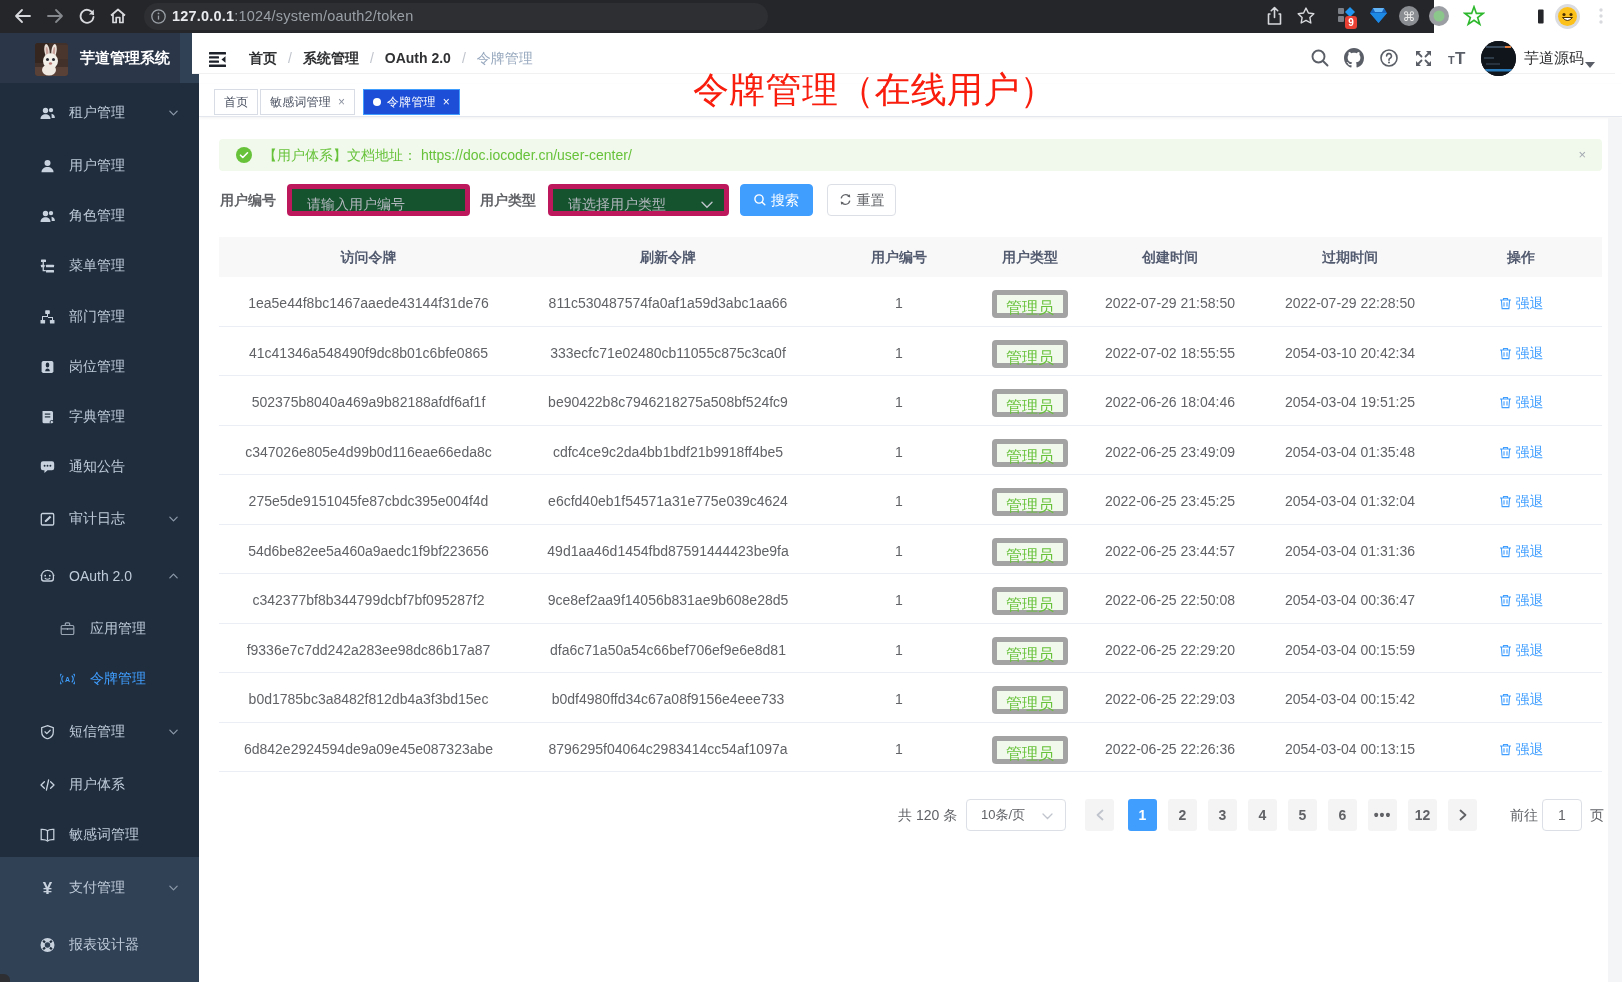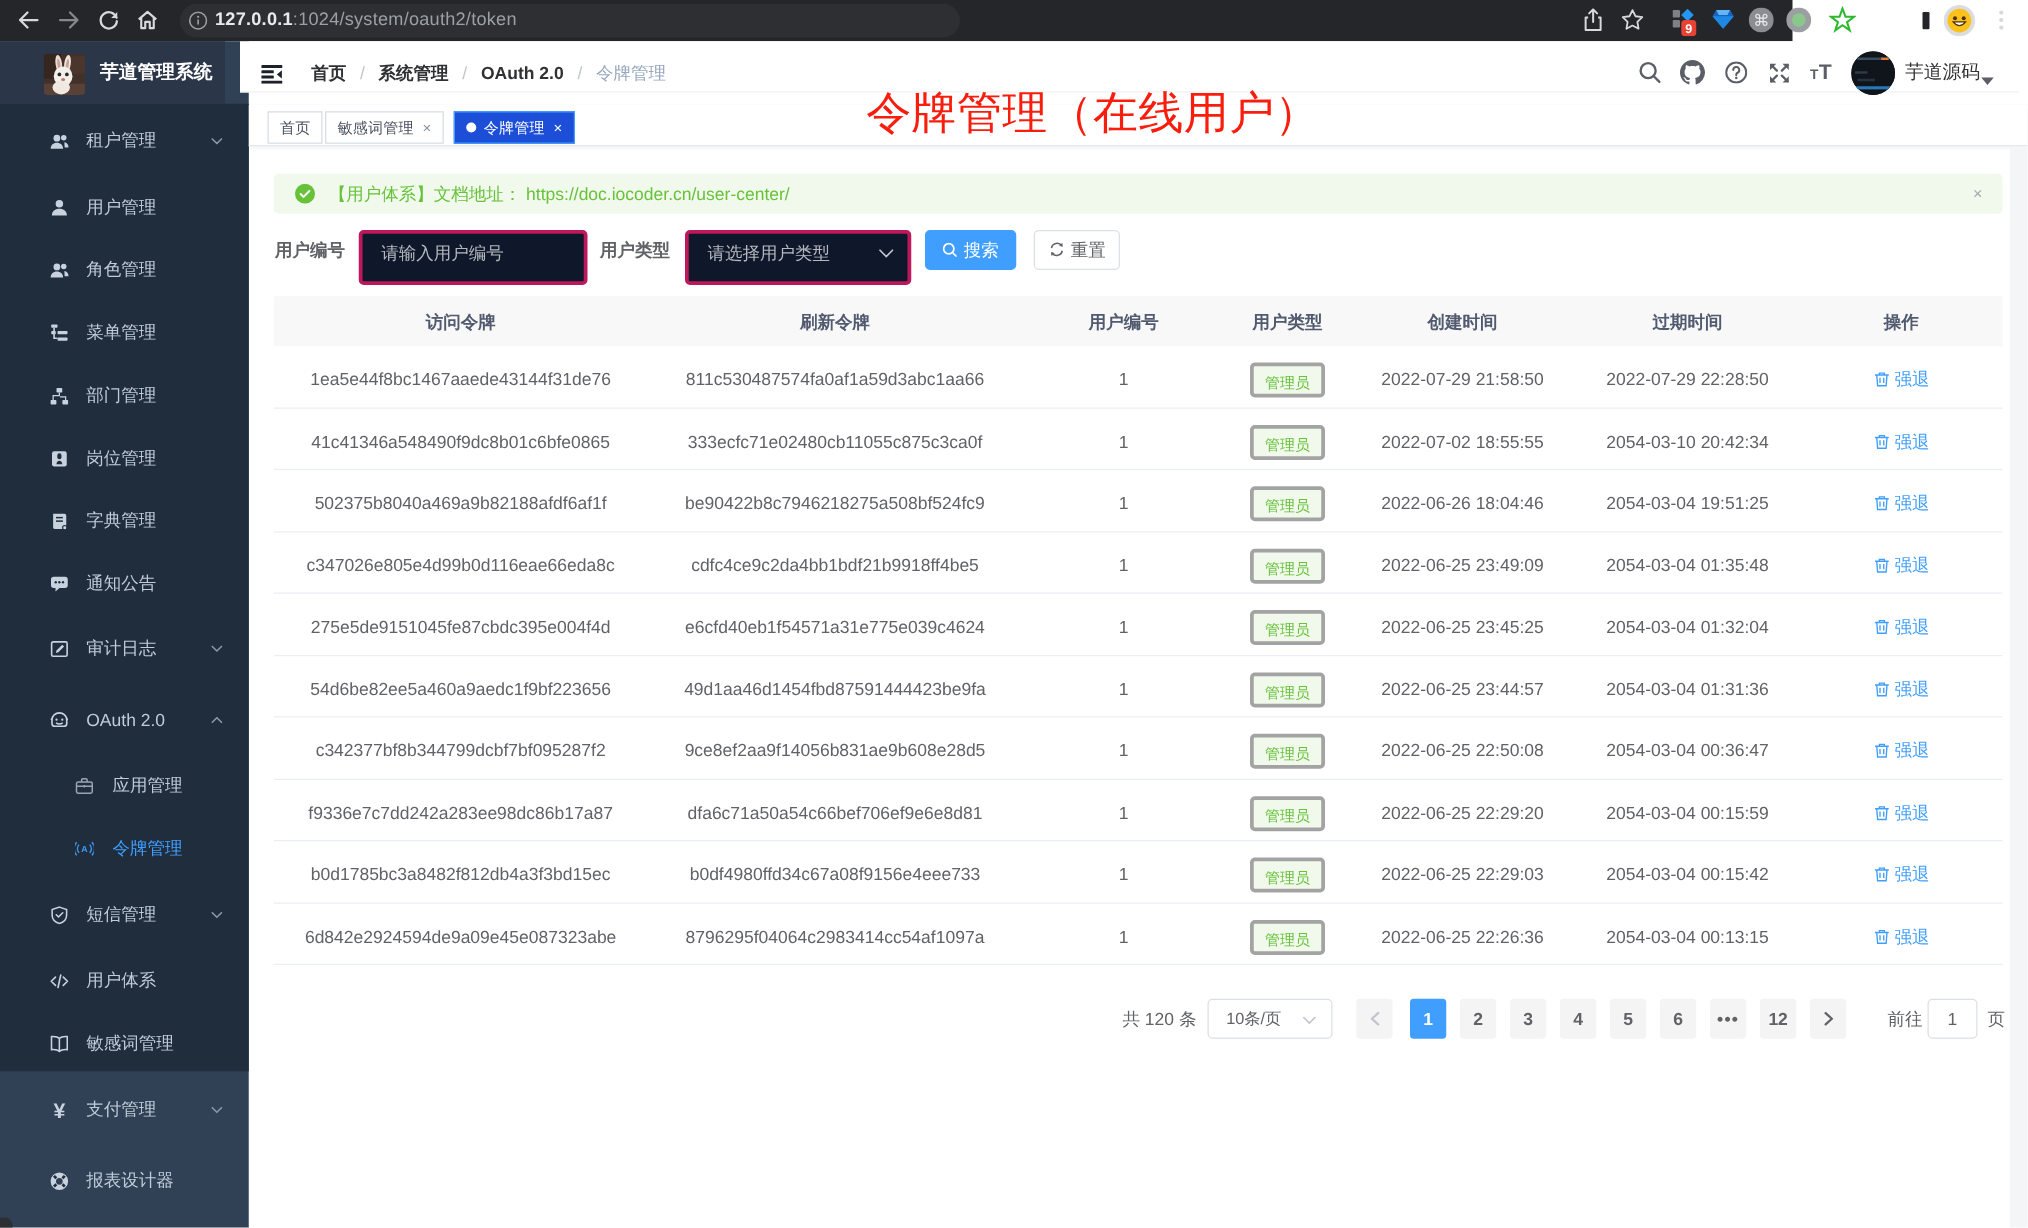--- a/index.html
+++ b/index.html
@@ -51,34 +51,34 @@
 
 
 #alert { position:absolute; left:219px; top:139px; width:1383px; height:32px; background:#f0f9eb; border-radius:4px; color:#67c23a; font-size:14px; line-height:32px; }
 #alert .ck { position:absolute; left:17px; top:8px; }
 #alert .atx { position:absolute; left:44px; }
 #alert .axx { position:absolute; right:16px; top:0; color:#a3a8b1; font-size:13px; }
 
 
 #filter { position:absolute; left:219px; top:184px; width:1383px; height:32px; font-size:14px; }
 #filter .lb { position:absolute; top:0; height:32px; line-height:32px; font-weight:700; color:#606266; }
-.inbox { position:absolute; top:0; height:44px; border:3px solid #be185d; border-radius:4px; background:#0f172a; line-height:30px; color:#b4b8bf; padding-left:15px; }
+.inbox { position:absolute; top:0; height:32px; border:5px solid #be185d; border-radius:4px; background:#14532d; line-height:30px; color:#b4b8bf; padding-left:15px; }
 .btn { position:absolute; top:0; height:32px; border-radius:4px; font-size:14px; line-height:30px; text-align:center; }
 .btn.blue { background:#409eff; color:#fff; border:1px solid #409eff; }
 .btn.plain { background:#fff; color:#606266; border:1px solid #dcdfe6; }
 
 
 #table { position:absolute; left:219px; top:237px; width:1383px; font-size:14px; color:#606266; }
 #thead { display:flex; height:40px; line-height:40px; background:#f8f8f9; color:#515a6e; font-weight:700; }
 .tr { display:flex; height:49.5px; line-height:52px; border-bottom:1px solid #ebeef5; }
 .c1{width:299px;text-align:center;} .c2{width:300px;text-align:center;}
 .c3{width:162px;text-align:center;} .c4{width:100px;text-align:center;}
 .c5{width:180px;text-align:center;} .c6{width:180px;text-align:center;}
 .c7{width:162px;text-align:center;}
-.gtag { display:inline-block; height:28px; line-height:26px; padding:0 9px; background:#f0f9eb; border:3px solid #a3a3a3; border-radius:4px; color:#67c23a; font-size:12px; vertical-align:middle; }
+.gtag { display:inline-block; height:28px; line-height:26px; padding:0 9px; background:#f0f9eb; border:5px solid #a3a3a3; border-radius:4px; color:#67c23a; font-size:16px; vertical-align:middle; }
 .kick { color:#409eff; }
 .kick svg { vertical-align:-2px; margin-right:4px; }
 
 
 #pager { position:absolute; left:0; top:0; width:1622px; height:982px; pointer-events:none; }
 #pager .txt { position:absolute; font-size:14px; color:#606266; }
 #psel { position:absolute; left:966px; top:799px; width:100px; height:32px; border:1px solid #dcdfe6; border-radius:4px; background:#fff; font-size:13px; color:#606266; line-height:30px; text-align:left; padding-left:14px; }
 .pbtn { position:absolute; top:799px; width:29px; height:32px; line-height:32px; border-radius:3px; background:#f4f4f5; color:#606266; font-size:14px; font-weight:700; text-align:center; }
 .pbtn.on { background:#409eff; color:#fff; }
 #jmp { position:absolute; left:1542px; top:799px; width:40px; height:32px; border:1px solid #dcdfe6; border-radius:4px; background:#fff; line-height:30px; text-align:center; font-size:14px; color:#606266; }

